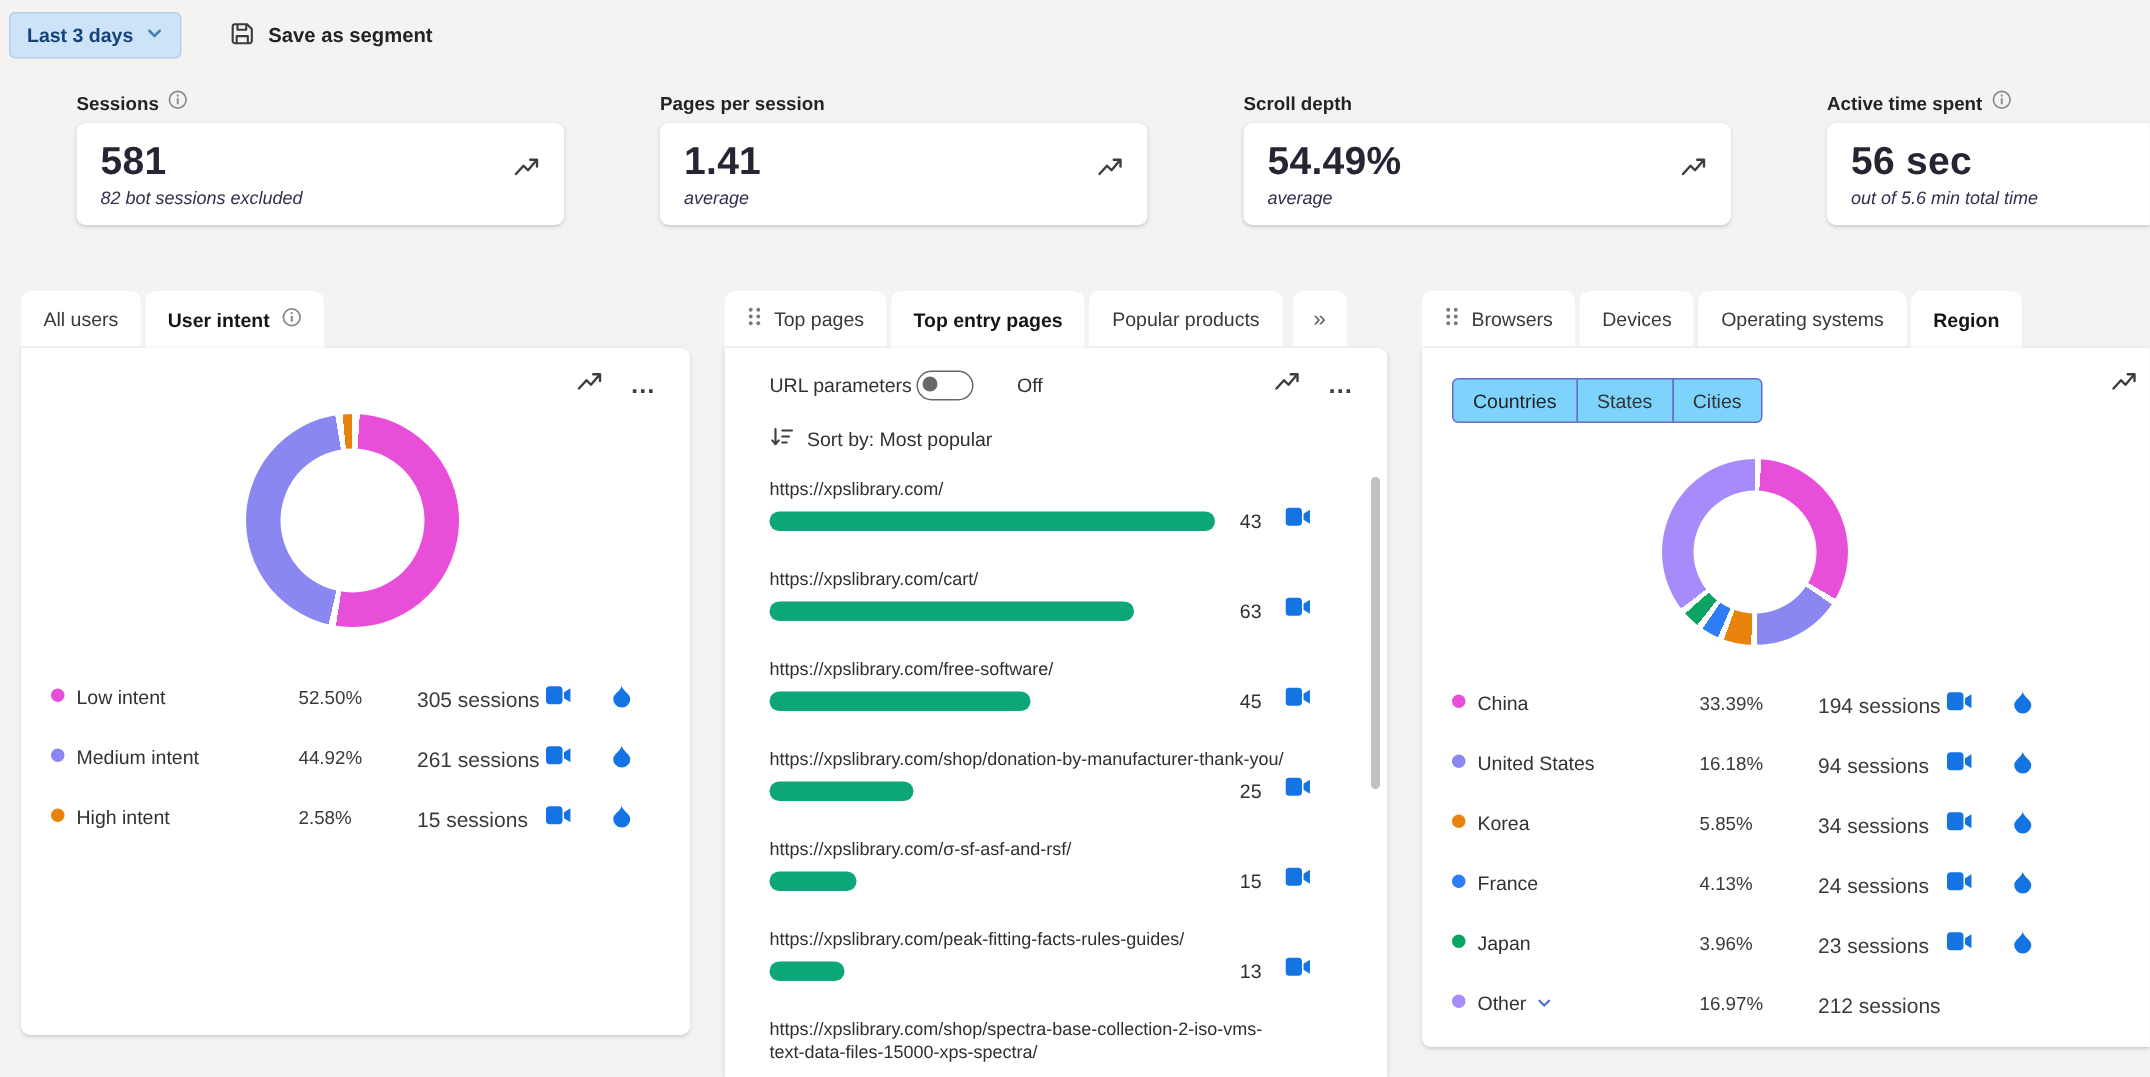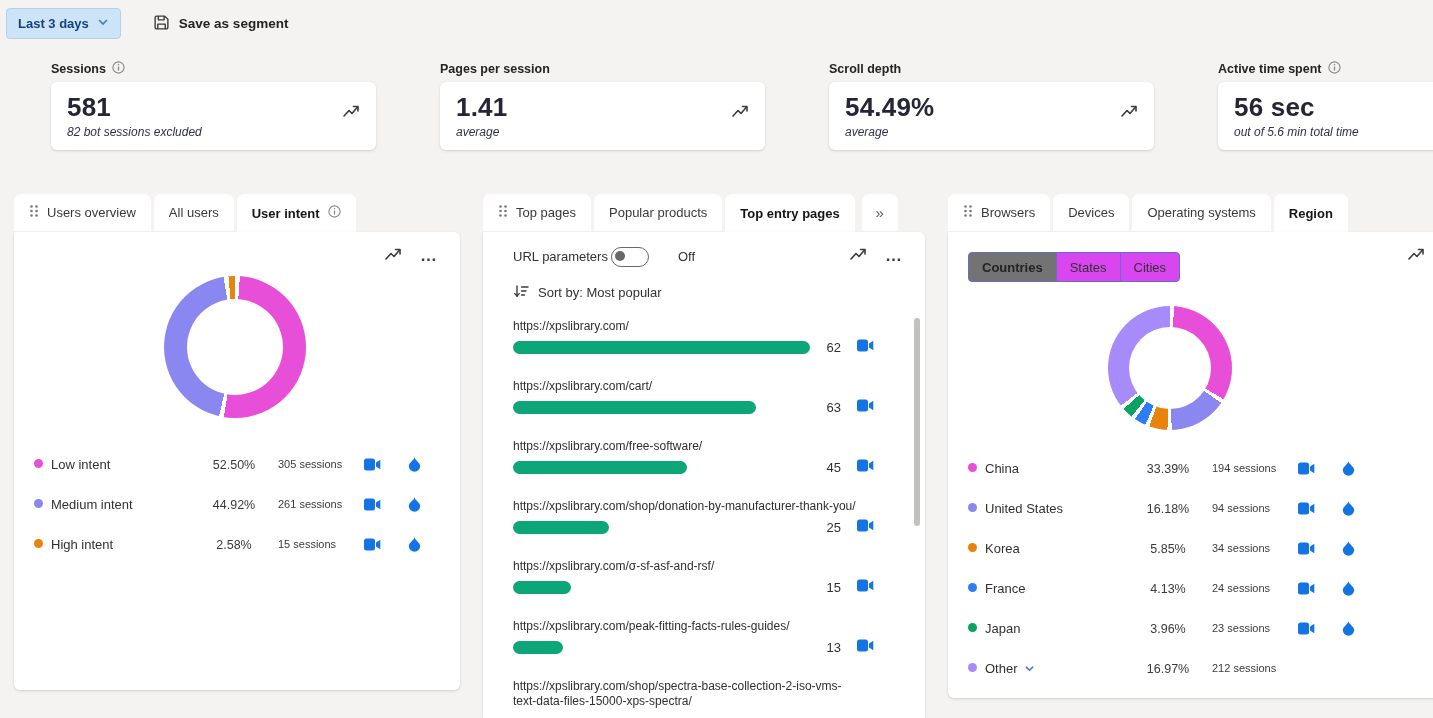--- a/index.html
+++ b/index.html
@@ -65,48 +65,48 @@
   #donut-users .hole{inset:23px;}
   #donut-region{left:160px;top:74px;width:124px;height:124px;}
   #donut-region .hole{inset:21px;}
   
   .legend{position:absolute;left:0;right:0;}
   #legend-users{top:212px;}
   #legend-region{top:216px;}
   .legend-row{position:relative;height:40px;}
   .legend-row .dot{position:absolute;left:20px;top:15px;width:9px;height:9px;border-radius:50%;}
   .legend-row .lab{position:absolute;left:37px;top:13px;font-size:13px;color:#323130;display:flex;align-items:center;gap:6px;}
-  .legend-row .pct{position:absolute;left:185px;top:14px;width:70px;text-align:center;font-size:12.5px;color:#3b3a39;}
-  .legend-row .ses{position:absolute;left:264px;top:14px;font-size:11px;color:#3b3a39;text-align:right;}
+  .legend-row .pct{position:absolute;left:185px;top:14px;width:70px;text-align:left;font-size:12.5px;color:#3b3a39;}
+  .legend-row .ses{position:absolute;left:264px;top:14px;font-size:14px;color:#3b3a39;text-align:right;}
   .legend-row .ic-cam{position:absolute;left:350px;top:13px;cursor:pointer;}
   .legend-row .ic-heat{position:absolute;left:394px;top:12px;cursor:pointer;}
   
   .pages-head-lbl{position:absolute;left:30px;top:17px;font-size:13px;color:#323130;}
   .toggle{position:absolute;left:128px;top:15px;width:36px;height:18px;border:1px solid #69686 7;border:1px solid #696867;border-radius:10px;background:#fff;cursor:pointer;}
   .toggle .knob{position:absolute;left:3px;top:3px;width:10px;height:10px;border-radius:50%;background:#696867;}
   .toggle-state{position:absolute;left:176px;top:17px;font-size:13px;color:#323130;margin-left:19px;}
   .sort-row{position:absolute;left:30px;top:52px;display:flex;align-items:center;gap:9px;cursor:pointer;}
   .sort-row span{font-size:13px;color:#323130;}
   .url-list{position:absolute;left:0;right:0;top:84px;}
   .url-row{position:relative;height:60px;}
   .url-row .url{position:absolute;left:30px;top:3px;width:345px;font-size:12px;color:#2f2f2f;line-height:15px;}
   .url-row .bar{position:absolute;left:30px;top:25px;height:13px;border-radius:7px;background:#0ca678;}
   .url-row .val{position:absolute;left:310px;top:24px;width:48px;text-align:right;font-size:13px;color:#323130;}
   .url-row .ic-cam{position:absolute;left:374px;top:22px;cursor:pointer;}
   .scrollbar{position:absolute;right:5px;top:86px;width:6px;height:208px;border-radius:3px;background:#c3c1bf;cursor:pointer;}
   
   .segmented{position:absolute;left:20px;top:20px;display:flex;}
   .seg{
     height:30px;padding:0 13px;display:flex;align-items:center;
-    border:1px solid #6a6bc9;margin-left:-1px;background:#d946ef;
+    border:1px solid #6a6bc9;margin-left:-1px;background:#7dd3fc;
     font-size:13px;color:#333;cursor:pointer;box-sizing:border-box;
   }
   .seg:first-child{border-radius:4px 0 0 4px;margin-left:0;}
   .seg:last-child{border-radius:0 4px 4px 0;}
-  .seg.selected{background:#737373;font-weight:700;color:#242322;text-align:right;}
+  .seg.selected{background:#7dd3fc;font-weight:400;color:#242322;text-align:right;}
   .chev-icon{display:inline-flex;}
 </style>
 </head>
 <body>
 
 <div class="toolbar">
   <div class="date-btn">
     <span>Last 3 days</span>
     <span>
       <svg width="12" height="12" viewBox="0 0 12 12" fill="none" stroke="#4a7fb5" stroke-width="1.7" stroke-linecap="round">
@@ -200,34 +200,20 @@
             <path d="M2 14 L7 8.5 L10 11.5 L15.5 5"></path>
             <path d="M11.5 4.5 H16 V9"></path>
           </svg>
       </span>
     </div>
   </div>
   </div>
 
 <div class="panel" id="panel-users">
   <div class="tabs-row" id="tabs-users">
-      <div class="tab">
-    <span>
-      <svg width="10" height="14" viewBox="0 0 10 14" fill="#7a7978">
-            <circle cx="2.5" cy="2.5" r="1.3"></circle>
-            <circle cx="7.5" cy="2.5" r="1.3"></circle>
-            <circle cx="2.5" cy="7" r="1.3"></circle>
-            <circle cx="7.5" cy="7" r="1.3"></circle>
-            <circle cx="2.5" cy="11.5" r="1.3"></circle>
-            <circle cx="7.5" cy="11.5" r="1.3"></circle>
-          </svg>
-    </span>
-    <span>Users overview</span>
-
-  </div>
       <div class="tab">
 
     <span>All users</span>
 
   </div>
       <div class="tab active">
 
     <span>User intent</span>
     <span>
       <svg width="13" height="13" viewBox="0 0 14 14" fill="none">
@@ -325,28 +311,28 @@
             <circle cx="7.5" cy="2.5" r="1.3"></circle>
             <circle cx="2.5" cy="7" r="1.3"></circle>
             <circle cx="7.5" cy="7" r="1.3"></circle>
             <circle cx="2.5" cy="11.5" r="1.3"></circle>
             <circle cx="7.5" cy="11.5" r="1.3"></circle>
           </svg>
     </span>
     <span>Top pages</span>
 
   </div>
+      <div class="tab active">
+
+    <span>Top entry pages</span>
+
+  </div>
       <div class="tab">
 
     <span>Popular products</span>
-
-  </div>
-      <div class="tab active">
-
-    <span>Top entry pages</span>
 
   </div>
       <div class="tab-overflow">»</div>
     </div>
   <div class="panel-card" id="card-pages">
     <div class="pages-head-lbl">URL parameters</div>
     <div class="toggle">
         <div class="knob"></div>
       </div>
     <div class="toggle-state">Off</div>
@@ -369,21 +355,21 @@
             <path d="M8.5 7 H13"></path>
             <path d="M8.5 11 H11.5"></path>
           </svg>
       </span>
       <span>Sort by: Most popular</span>
     </div>
     <div class="url-list" id="url-list">
         <div class="url-row">
     <div class="url">https://xpslibrary.com/</div>
     <div class="bar" style="width: 297px; background: rgb(12, 166, 120);"></div>
-    <div class="val">62</div>
+    <div class="val">43</div>
     <span class="ic-cam">
       <svg width="17" height="13" viewBox="0 0 17 13" fill="#1474e4">
               <rect x="0" y="0.5" width="11" height="12" rx="2.5"></rect>
               <path d="M12 4.5 L16.3 1.8 V11.2 L12 8.5 Z"></path>
             </svg>
     </span>
   </div>
         <div class="url-row">
     <div class="url">https://xpslibrary.com/cart/</div>
     <div class="bar" style="width: 243px; background: rgb(12, 166, 120);"></div>

